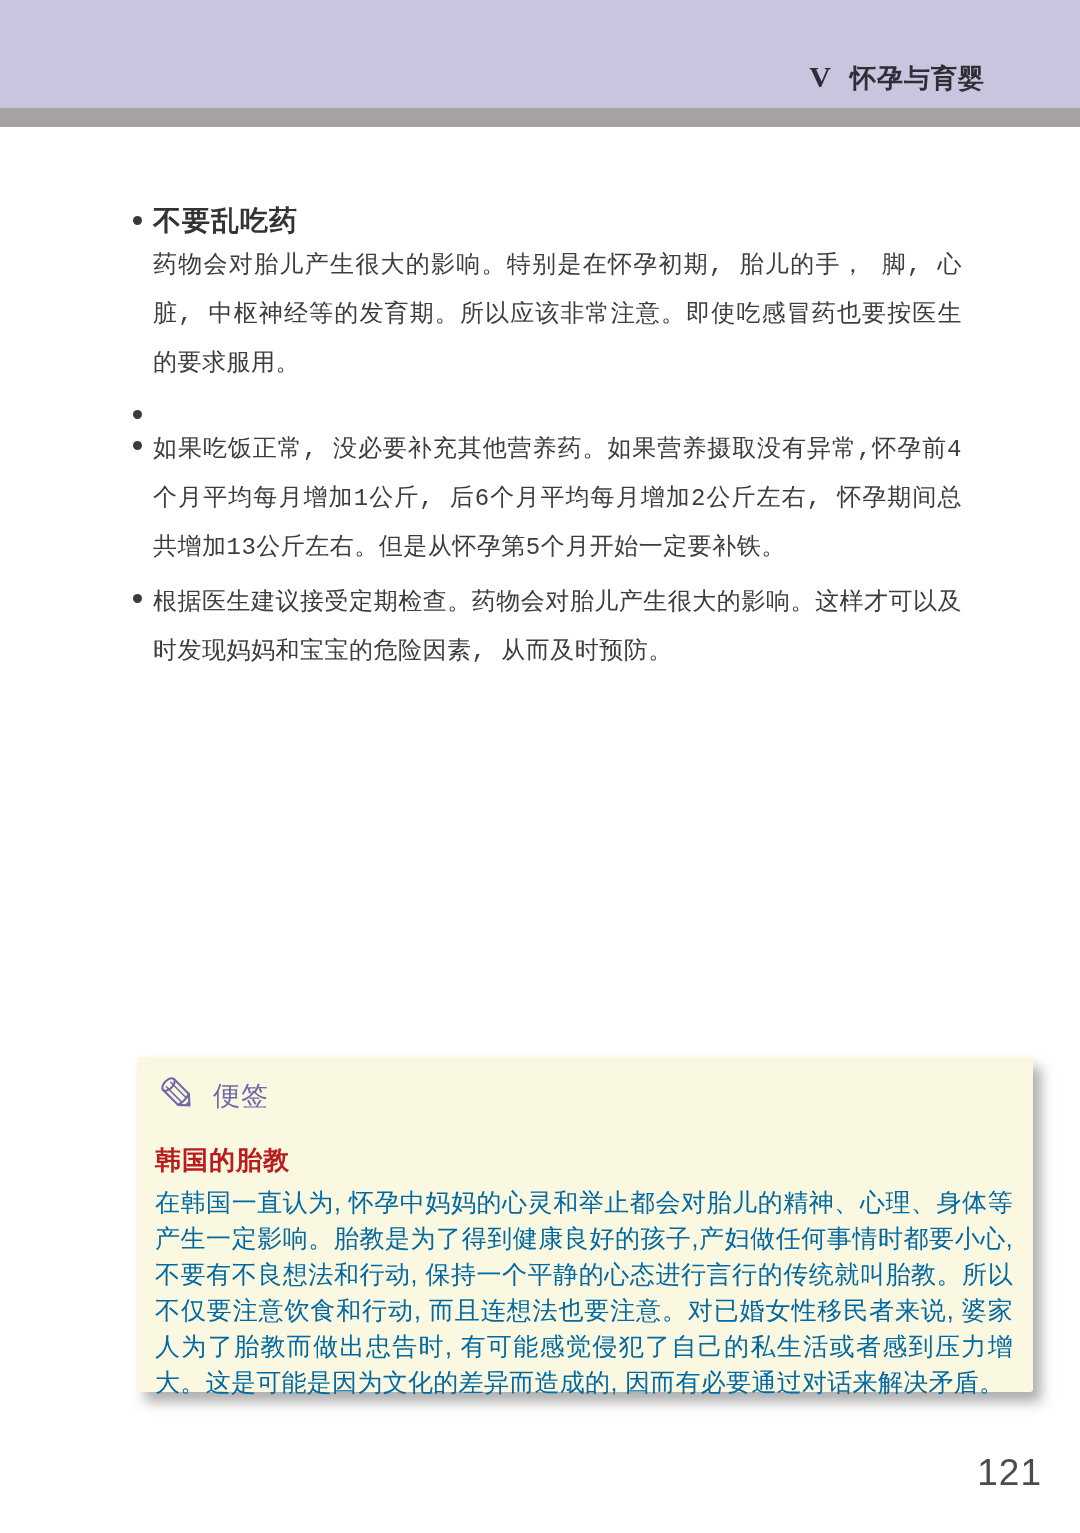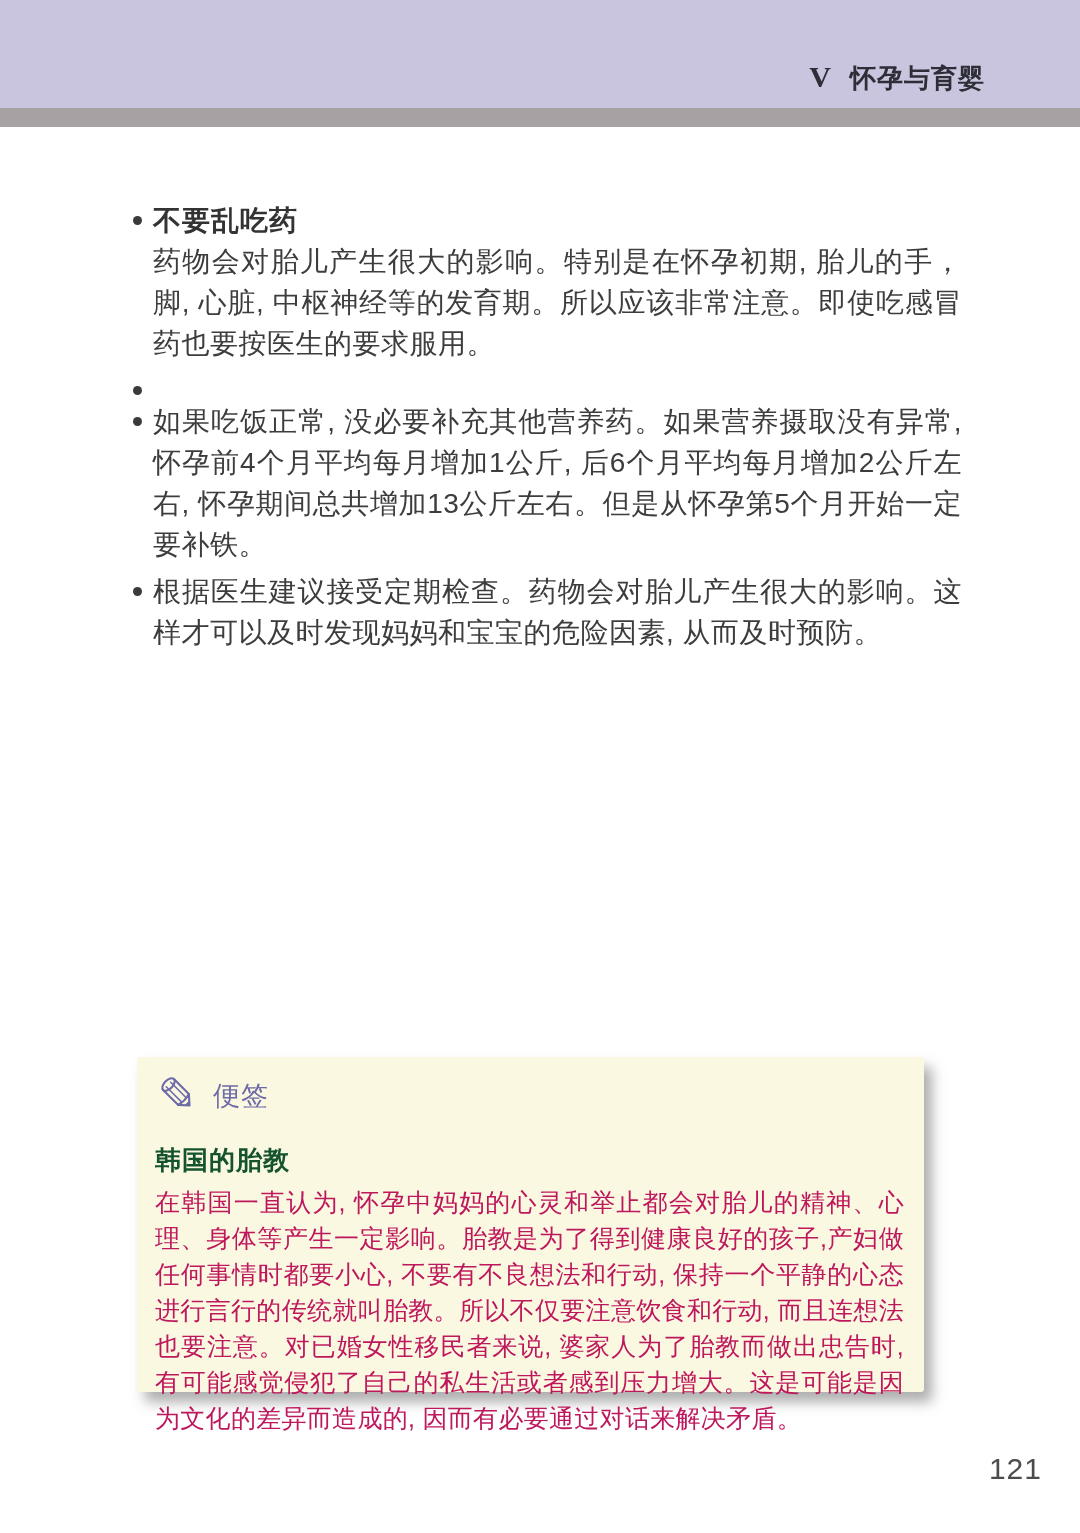--- a/index.html
+++ b/index.html
@@ -41,50 +41,51 @@
   .dot {
     width:9px; height:9px; border-radius:50%;
     background:#3a3a3a;
   }
   .bullet-text { flex:1; }
   .bullet-title {
     font-size:28px; line-height:41px; font-weight:bold;
     letter-spacing:1px; color:#333333;
   }
   .bullet-body {
-    font-size:28px; line-height:41px;
+    font-size:24px; line-height:49px;
     letter-spacing:0.5px; color:#3d3d3d;
     text-align:justify;
+    font-family:Liberation Mono, monospace;
   }
 
   
   .note-box {
     position:absolute; left:137px; top:1057px;
-    width:787px; height:335px; box-sizing:border-box;
+    width:896px; height:335px; box-sizing:border-box;
     background:#fbf8e2;
     border-radius:3px;
     box-shadow:8px 10px 13px rgba(105,105,105,0.55);
     padding:12px 20px 0 18px;
   }
   .note-header { display:flex; align-items:center; gap:12px; height:54px; }
   .note-label { font-size:27px; color:#6e6aa8; letter-spacing:1px; }
   .note-title {
     margin-top:20px; margin-bottom:6px;
-    font-size:26px; font-weight:bold; color:#14532d;
+    font-size:26px; font-weight:bold; color:#b91c1c;
     letter-spacing:1px;
   }
   .note-body {
-    font-size:25px; line-height:36px; color:#be185d;
+    font-size:25px; line-height:36px; color:#0369a1;
     text-align:justify; letter-spacing:0.3px;
   }
 
   
   .page-number {
     position:absolute; right:38px; top:1452px;
-    font-size:30px; color:#4c4c4c; letter-spacing:1px;
+    font-size:37px; color:#4c4c4c; letter-spacing:1px;
   }
 </style>
 </head>
 <body>
 
 <div class="page">
 
   <div class="header-band">
     <div class="header-text">
       <span class="chapter-num">V</span>

